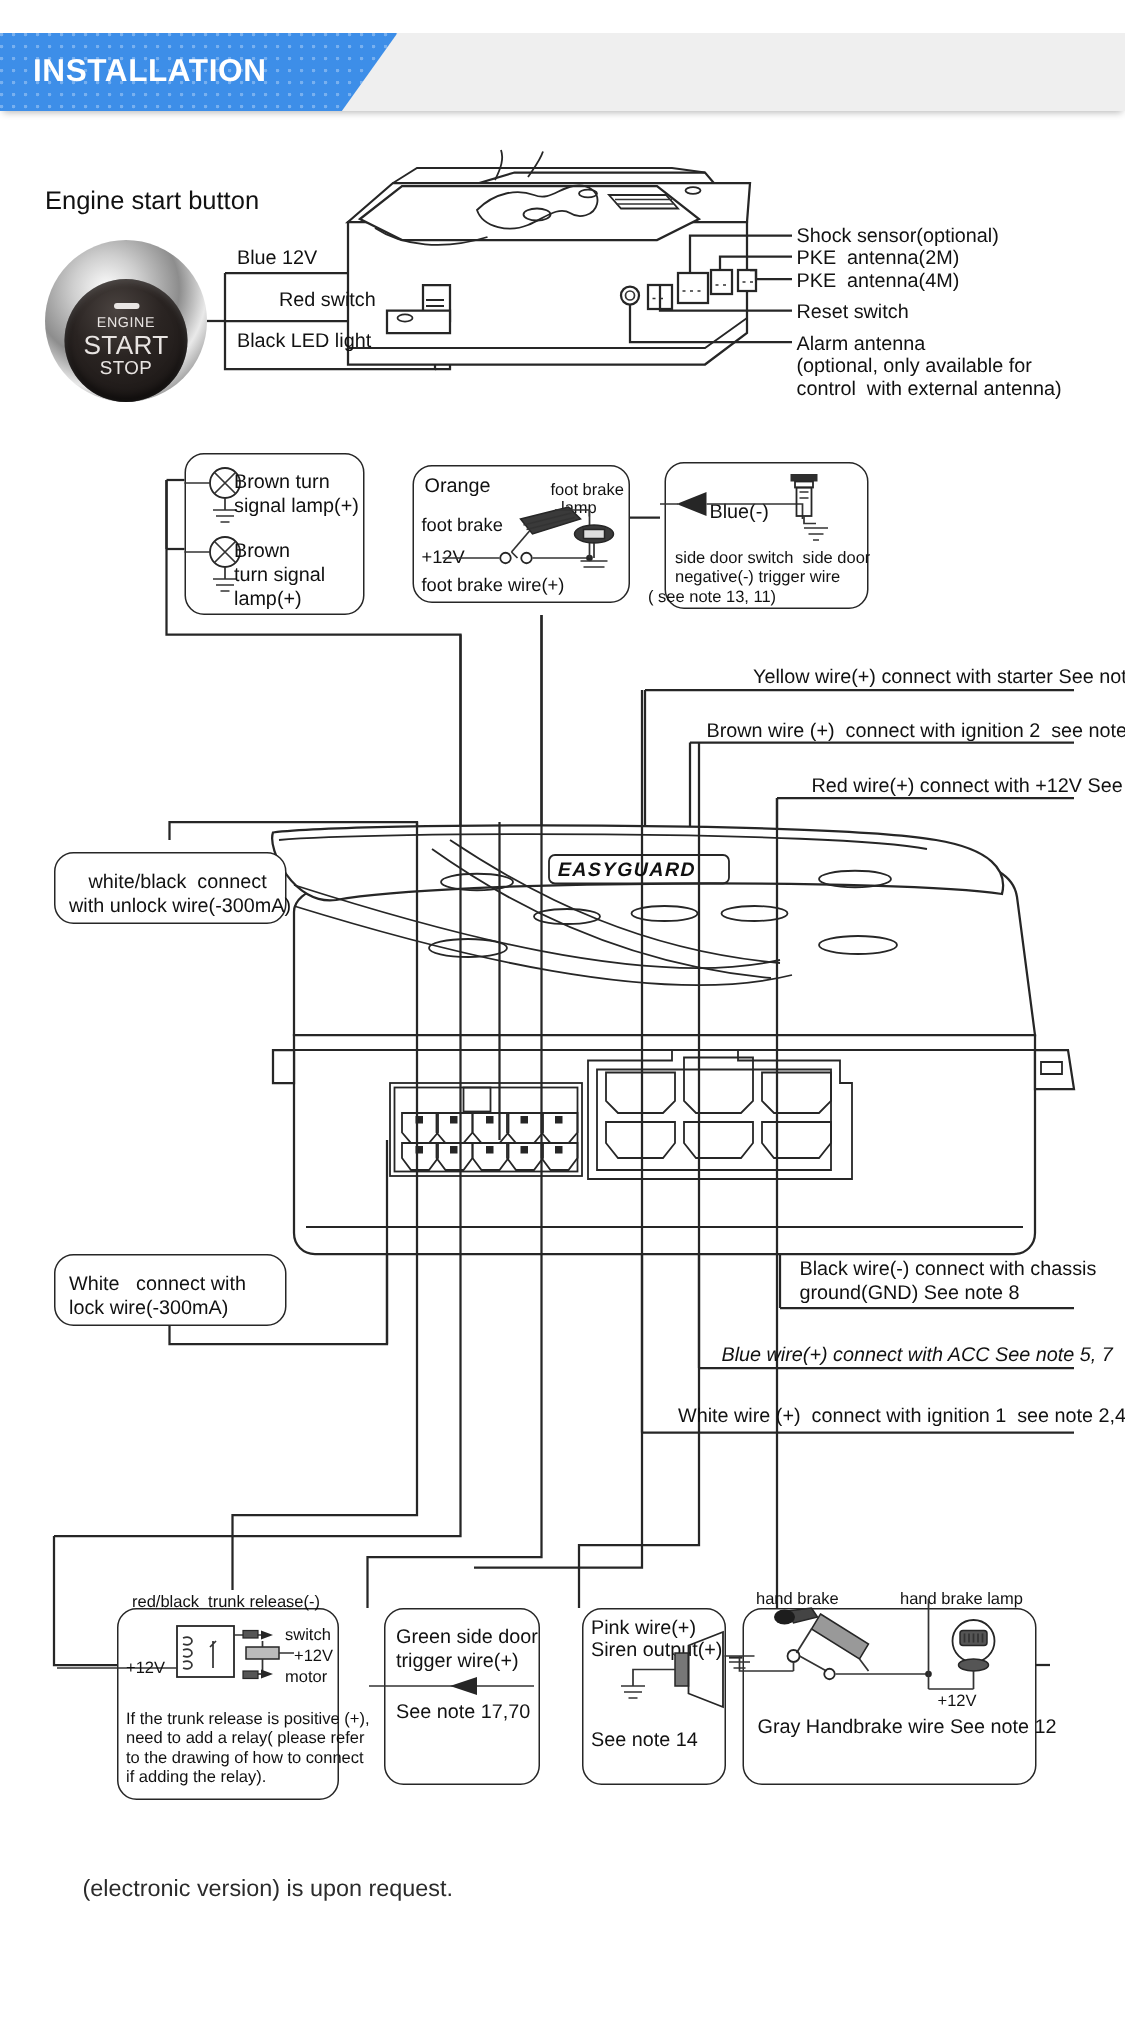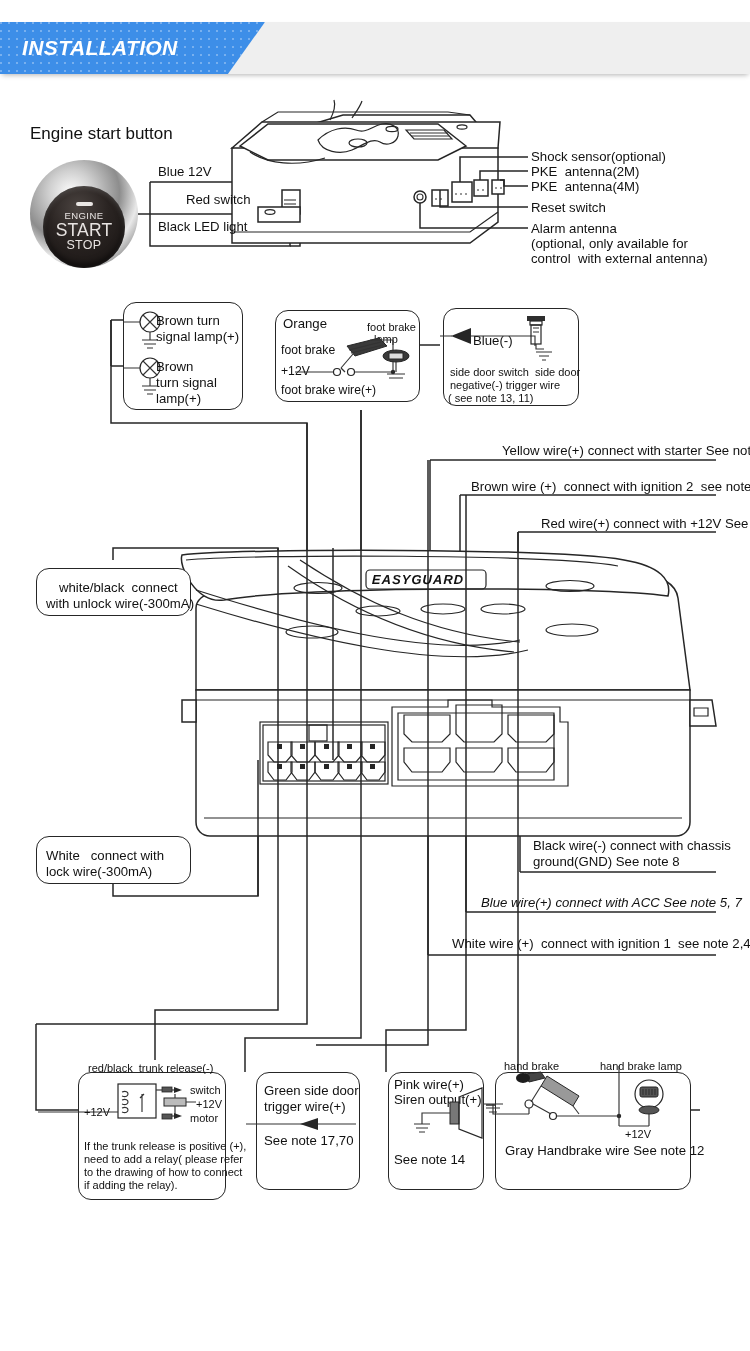--- a/index.html
+++ b/index.html
@@ -9,21 +9,21 @@
     width:750px; height:1351px;
     background:#ffffff;
     font-family:"Liberation Sans", sans-serif;
     color:#1a1a1a;
     position:relative;
     overflow:hidden;
   }
 
   
   .header-wrap{
-    position:absolute; left:0; top:22px; width:685px; height:58px;font-style:italic;
+    position:absolute; left:0; top:22px; width:685px; height:58px;
   }
   .header-grey{
     position:absolute; left:0; top:0; width:750px; height:52px;
     background:#efefef;
     box-shadow:0 3px 5px -2px rgba(0,0,0,.30);
   }
   .header-blue{
     position:absolute; left:0; top:0; width:265px; height:52px;
     background:#3d8ee8;
     background-image:
@@ -315,21 +315,21 @@
 
   <ellipse fill="#3a3a3a" stroke="#262626" stroke-width="1" cx="121" cy="46" rx="13" ry="6"></ellipse>
   <rect fill="#ddd" stroke="#262626" stroke-width="1" x="114" y="43" width="14" height="6"></rect>
   <path class="wire-thin" d="M121,52 L121,62 M112,64 L130,64 M114,68 L128,68"></path>
 </svg>
 
 <div class="rbox" style="left:443px; top:308px; width:136px; height:98px;"></div>
 <div class="lbl" style="left:473px; top:333px;">Blue(-)</div>
 <div class="lbl xs" style="left:450px; top:366px;">side door switch  side door</div>
 <div class="lbl xs" style="left:450px; top:379px;">negative(-) trigger wire</div>
-<div class="lbl xs" style="left:448px; top:392px;text-align:right;">( see note 13, 11)</div>
+<div class="lbl xs" style="left:432px; top:392px;text-align:right;">( see note 13, 11)</div>
 <svg width="140" height="70" style="left:443px; top:308px;">
   <path fill="#262626" d="M8,28 L28,20 L28,36 Z"></path>
   <path class="wire-thin" d="M-3,28 L9,28 M28,28 L92,28 L92,38"></path>
 
   <rect fill="#2e2e2e" x="84" y="8" width="18" height="5"></rect>
   <rect class="outline-thin" x="87" y="13" width="12" height="4"></rect>
   <rect class="outline-thin" x="88" y="17" width="10" height="19"></rect>
   <path class="wire-thin" d="M90,20 L96,20 M90,24 L96,24"></path>
   <path class="wire-thin" d="M93,36 L93,41 L101,41 M93,44 L109,44 M96,48 L106,48 M99,52 L103,52"></path>
 </svg>
@@ -423,13 +423,14 @@
   <circle fill="#262626" cx="124" cy="46" r="2.2"></circle>
   <path class="wire-thin" d="M124,46 L124,-4"></path>
   <circle class="outline-thin" cx="154" cy="24" r="14"></circle>
   <rect fill="#555" stroke="#262626" stroke-width="1" x="145" y="17" width="18" height="10" rx="2"></rect>
   <path class="wire-thin" d="M148,19 L148,25 M151,19 L151,25 M154,19 L154,25 M157,19 L157,25 M160,19 L160,25"></path>
   <ellipse fill="#555" stroke="#262626" stroke-width="1" cx="154" cy="40" rx="10" ry="4"></ellipse>
   <path class="wire-thin" d="M154,44 L154,56 M124,46 L124,56 M124,56 L154,56"></path>
 </svg>
 
 <div class="caption">
+  <div>(electronic version) is upon request.</div>
 </div>
 
 </body></html>

